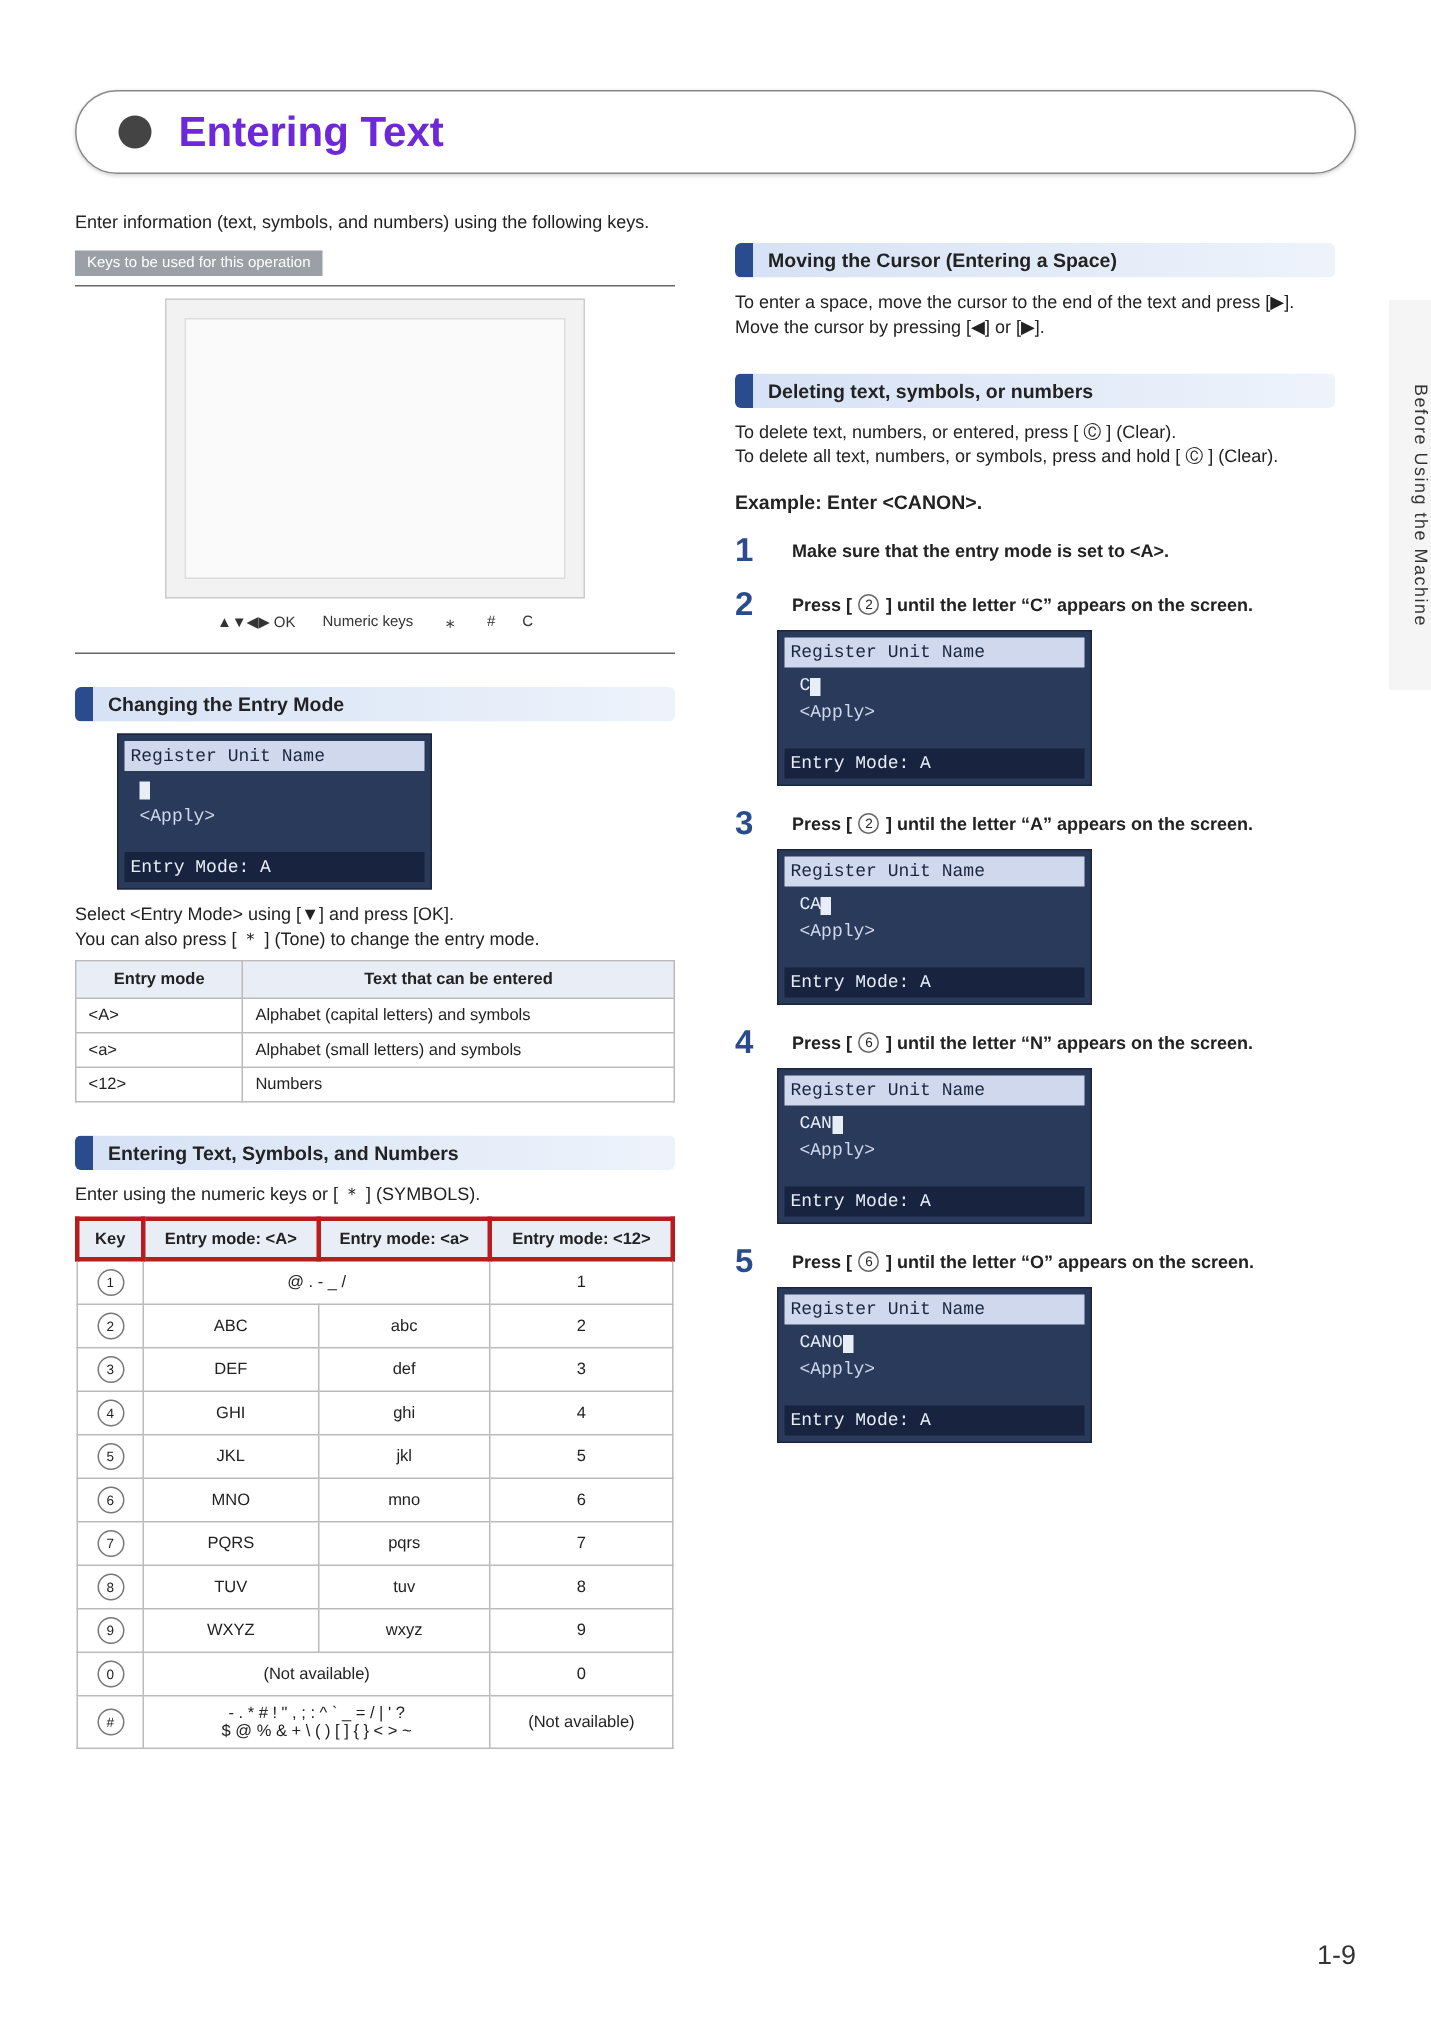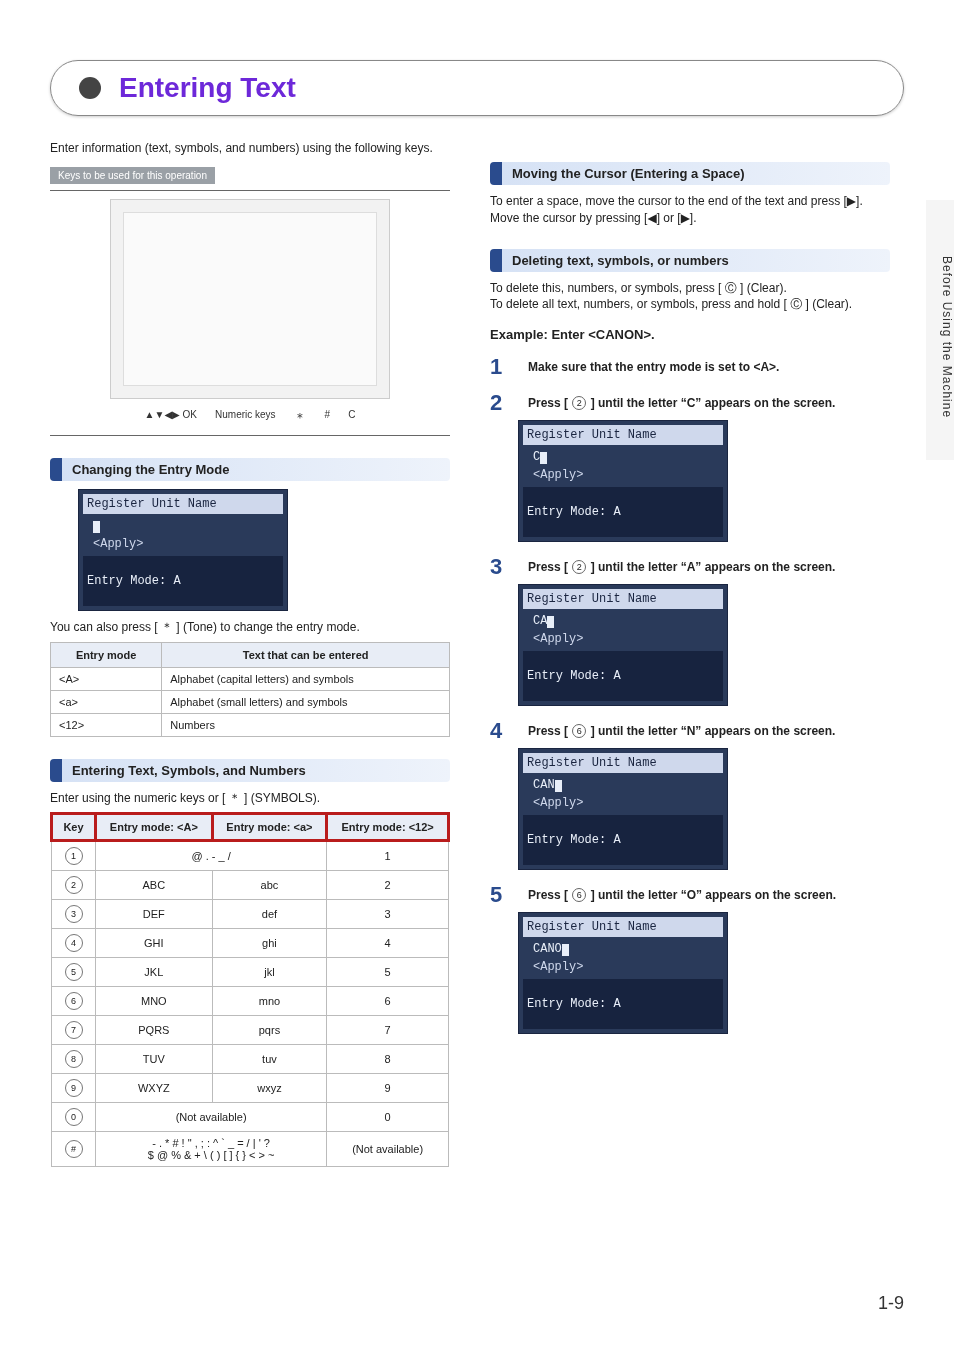--- a/index.html
+++ b/index.html
@@ -100,21 +100,21 @@
     font-size: 12px;
     padding: 6px 8px;
     line-height: 1.5;
     margin: 4px 0 8px 28px;
     border: 1px solid #1a2540;
   }
   .lcd .line1 { background:#cfd8ec; color:#1a2540; padding:1px 4px; margin:-2px -4px 3px; }
   .lcd .line2 { padding-left:6px; }
   .lcd .cursor { display:inline-block; width:7px; height:12px; background:#e8eef8; vertical-align:text-bottom; }
   .lcd .line3 { color:#cfd8ec; padding-left:6px; }
-  .lcd .line4 { background:#17233f; padding:16px 4px; margin:3px -4px -2px; }
+  .lcd .line4 { background:#17233f; padding:1px 4px; margin:15px -4px -2px; }
   .small-note { font-size:12px; line-height:1.4; }
   table.t1 {
     width: 100%;
     border-collapse: collapse;
     margin: 6px 0 10px;
     font-size: 11px;
   }
   table.t1 th {
     background: #e8edf6;
     font-weight: bold;
@@ -203,20 +203,21 @@
 
       <div class="section-head">Changing the Entry Mode</div>
 
       <div class="lcd">
         <div class="line1">Register Unit Name</div>
         <div class="line2"><span class="cursor"></span></div>
         <div class="line3">&lt;Apply&gt;</div>
         <div class="line4">Entry Mode: A</div>
       </div>
 
+      <p class="small-note">Select &lt;Entry Mode&gt; using [▼]  and press [OK].</p>
       <p class="small-note">You can also press [ ＊ ] (Tone) to change the entry mode.</p>
 
       <table class="t1">
         <tbody>
             <tr>
           <th>Entry mode</th>
           <th>Text that can be entered</th>
         </tr>
         <tr>
           <td>&lt;A&gt;</td>
@@ -313,21 +314,21 @@
           </tbody>
       </table>
     </div>
 
     <div class="col">
       <div class="section-head">Moving the Cursor (Entering a Space)</div>
       <p class="small-note">To enter a space, move the cursor to the end of the text and press [▶].</p>
       <p class="small-note">Move the cursor by pressing [◀] or [▶].</p>
 
       <div class="section-head">Deleting text, symbols, or numbers</div>
-      <p class="small-note">To delete this, numbers, or symbols, press [ Ⓒ ] (Clear).</p>
+      <p class="small-note">To delete text, numbers, or entered, press [ Ⓒ ] (Clear).</p>
       <p class="small-note">To delete all text, numbers, or symbols, press and hold [ Ⓒ ] (Clear).</p>
 
       <p class="example-h">Example: Enter &lt;CANON&gt;.</p>
 
       <div id="steps">
           <div class="step">
             <div class="step-num">1</div>
             <div class="step-text">Make sure that the entry mode is set to &lt;A&gt;.</div>
           </div>
           <div class="step">

